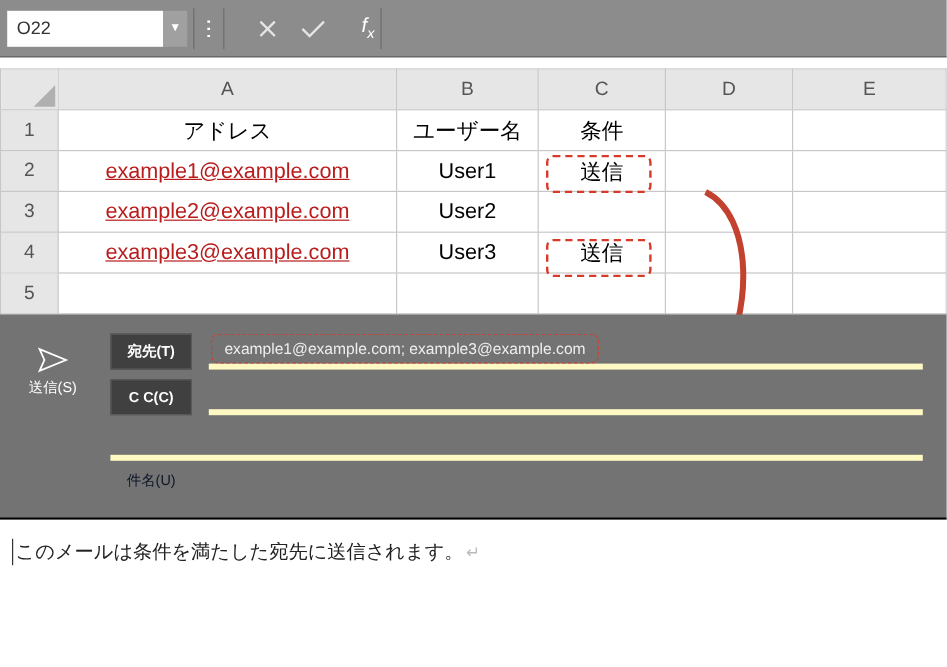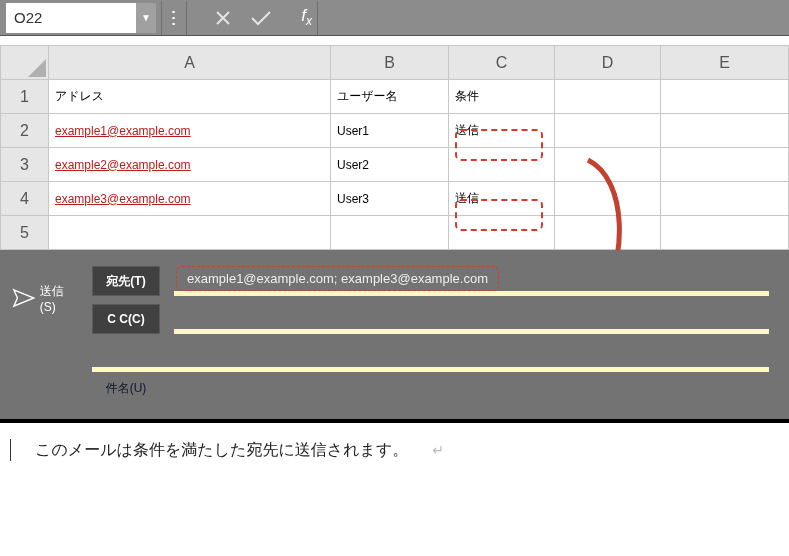--- a/index.html
+++ b/index.html
@@ -7,21 +7,21 @@
     font-family: "Meiryo", "Hiragino Sans", sans-serif;
     background: #fff;
     width: 789px;
     font-size: 14px;
   }
 
   
   .formula-bar {
     display: flex;
     align-items: center;
-    height: 36px;
+    height: 48px;
     background: #8c8c8c;
     border-bottom: 1px solid #555;
     padding: 0 6px;
   }
   .name-box {
     width: 130px;
     height: 30px;
     background: #fff;
     border: none;
     padding: 4px 8px;
@@ -57,23 +57,23 @@
     flex: 1; height:30px; background:#8c8c8c; border:none; outline:none;
   }
 
   
   .sheet-wrap { background:#fff; padding-top:9px; }
   .sheet { border-collapse: collapse; width: 100%; table-layout:fixed; }
   .sheet th, .sheet td {
     border: 1px solid #c7c7c7;
     height: 34px;
     padding: 0 6px;
-    text-align: left;
+    text-align: center;
     vertical-align: middle;
-    font-size: 12px;
+    font-size: 18px;
     white-space: nowrap;
     overflow: hidden;
   }
   .sheet th {
     background: #e6e6e6;
     text-align: center;
     font-weight: normal;
     color: #555;
     font-size: 16px;
   }
@@ -112,21 +112,21 @@
     margin-top:0;
   }
   .mail-row{
     display:flex;
     align-items:center;
     gap:14px;
     margin-bottom:8px;
   }
   .send-block{
     width:64px; height:64px;
-    display:flex; flex-direction:row;
+    display:flex; flex-direction:column;
     align-items:center; justify-content:center;
     color:#fff; font-size:12px;
     gap:4px;
     cursor:pointer;
   }
   .send-block svg{ stroke:#fff; fill:none; stroke-width:1.5; }
   .field-btn{
     min-width:68px; height:30px;
     background:#404040;
     border:1px solid #5a5a5a;
@@ -154,24 +154,24 @@
     padding:4px 10px;
     color:#eee; font-size:13px;
   }
 
   
   .body-text{
     background:#fff;
     padding: 16px 10px;
     font-size:16px;
     color:#222;
-    border-top:4px solid #000000;
+    border-top:2px solid #000000;
     display:flex;
     align-items:center;
-    gap:24px;
+    gap:2px;
   }
   .body-cursor{
     width:1px; height:22px; background:#333;
   }
   .para-mark{
     color:#bbb; font-size:14px;
   }
 
   
   .canvas{ position:relative; }

